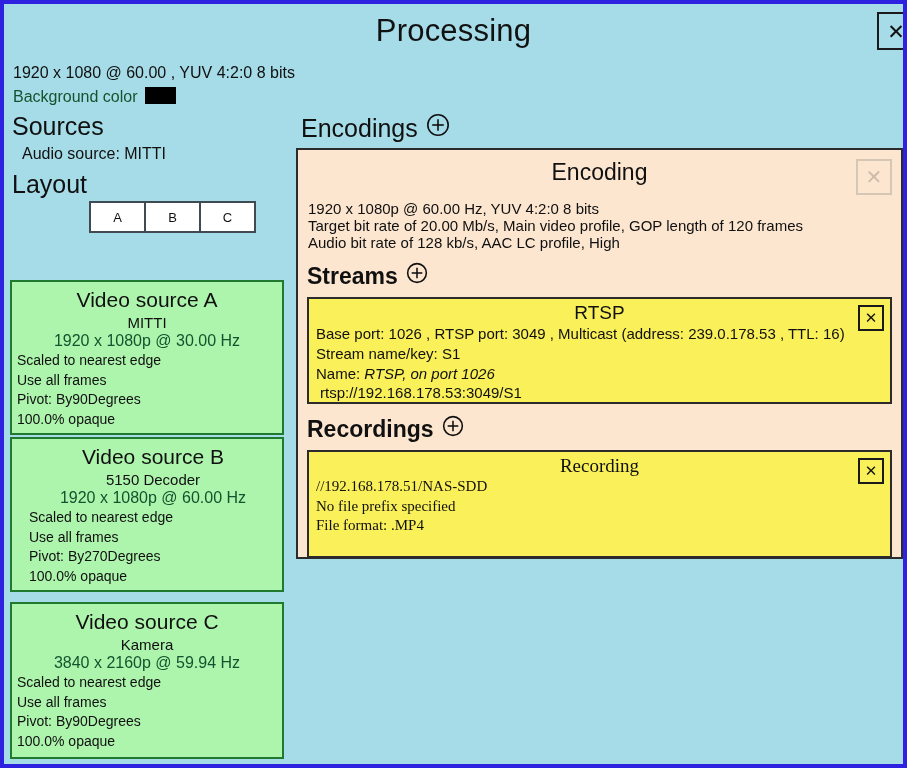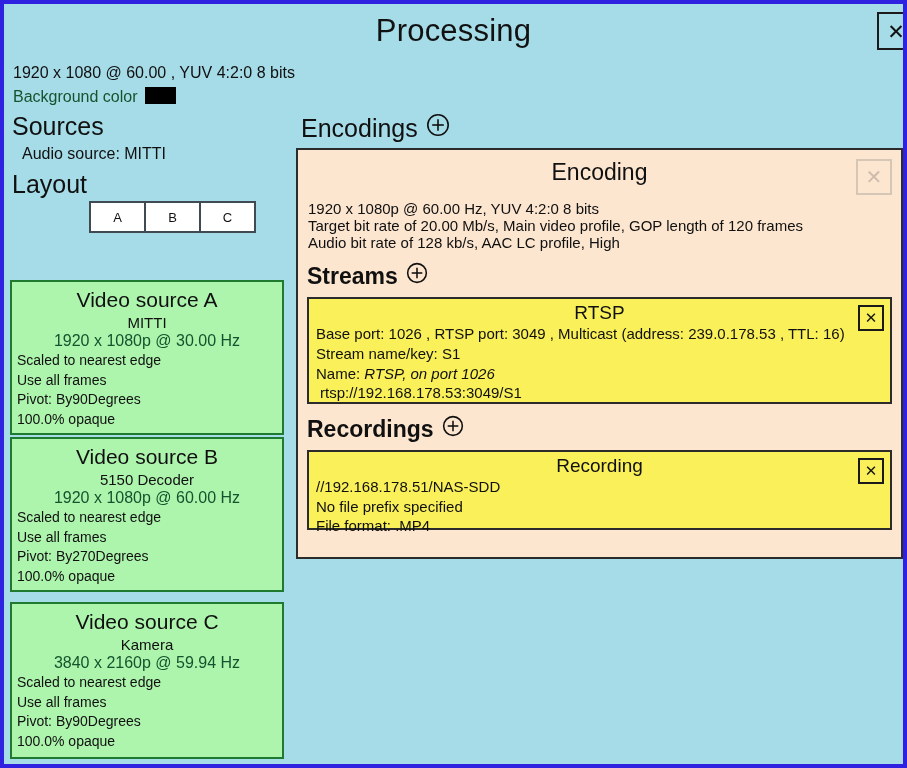--- a/index.html
+++ b/index.html
@@ -120,21 +120,21 @@
   
   .video-source-card {
     position: absolute;
     left: 6px;
     width: 274px;
     background: #ADF5AD;
     border: 2px solid #1f7a30;
     box-sizing: border-box;
   }
   #video-source-a { top: 276px; height: 155px; }
-  #video-source-b { top: 433px; height: 155px; }
+  #video-source-b { top: 433px; height: 155px; padding-left: 12px; }
   #video-source-c { top: 598px; height: 157px; }
 
   .vs-title {
     text-align: center;
     font-size: 21px;
     color: #101010;
     margin-top: 6px;
     line-height: 1.15;
   }
   .vs-sub {
@@ -226,21 +226,21 @@
   }
 
   .yellow-card {
     position: relative;
     margin: 5px 9px 0 9px;
     background: #FAF05A;
     border: 2px solid #2b2b2b;
     box-sizing: border-box;
   }
   #rtsp-card { height: 107px; }
-  #recording-card { height: 80px; }
+  #recording-card { height: 108px; font-family: Liberation Serif, serif; }
 
   .yc-title {
     text-align: center;
     font-size: 19px;
     color: #101010;
     padding-top: 3px;
   }
   .yc-close-button {
     position: absolute;
     right: 6px;

